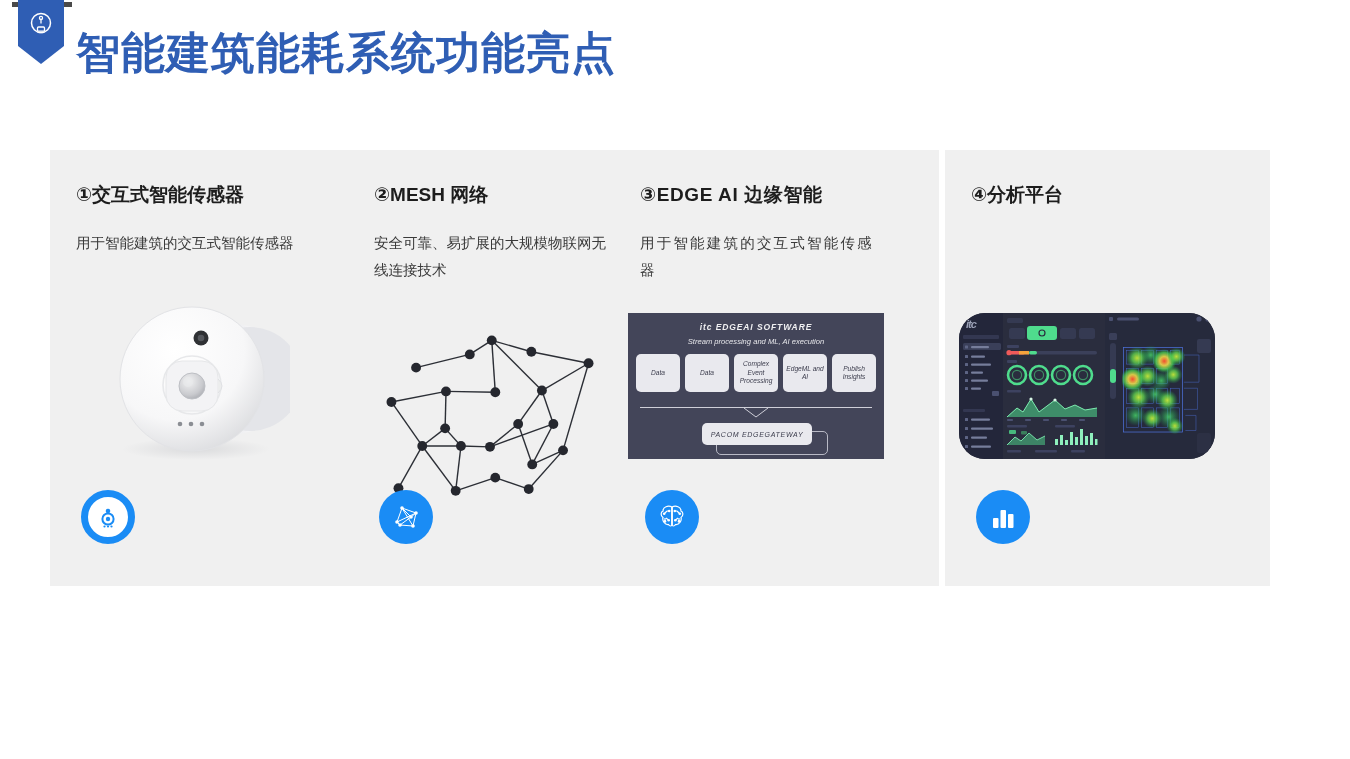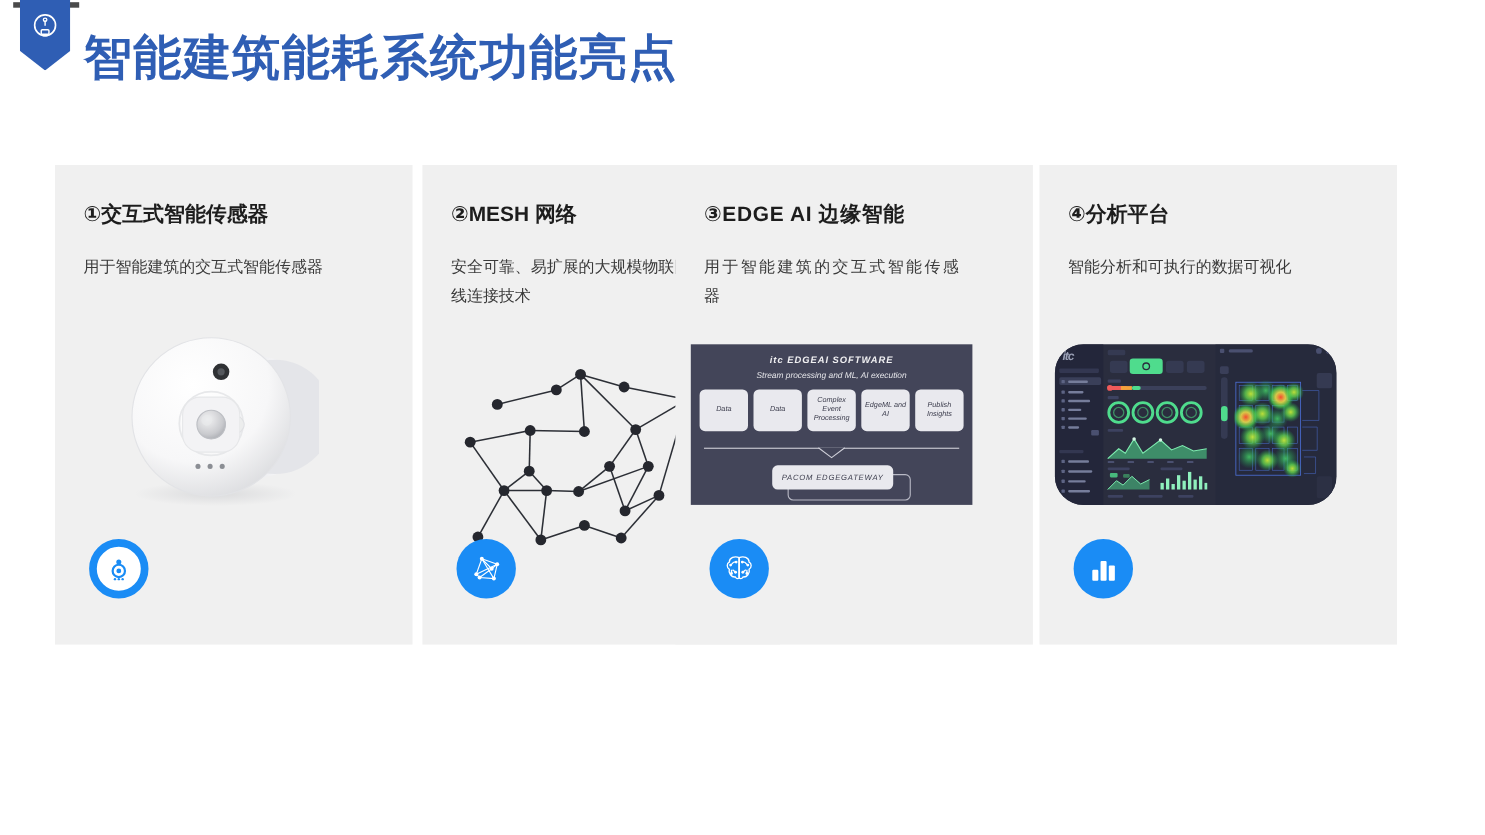--- a/index.html
+++ b/index.html
@@ -61,21 +61,21 @@
   }
   .card {
     position: absolute;
     top: 0;
     width: 285px;
     height: 436px;
     background: #f0f0f0;
     padding-left: 40px;
   }
   .card.c0 { left: 50px; }
-  .card.c1 { left: 348px; margin-left: 36px; }
+  .card.c1 { left: 348px; }
   .card.c2 { left: 614px; }
   .card.c3 { left: 945px; }
 
   .card-title {
     position: absolute;
     left: 26px; top: 32px;
     font-size: 19px;
     font-weight: bold;
     color: #1d1d1d;
     white-space: nowrap;
@@ -441,21 +441,20 @@
             <circle cx="19.8" cy="11" r="1.3"></circle>
           <circle cx="20.3" cy="20.2" r="1.3"></circle>
             <circle cx="24" cy="21.4" r="1.3"></circle>
         </g>
       </svg>
     </div>
   </div>
 
   <div class="card c3">
     <div class="card-title">④分析平台</div>
-    <div class="card-desc">智能分析和可执行的数据可视化</div>
 
     <div class="card-visual">
       <div class="dash">
         <div class="dash-side"></div>
         <div class="dash-logo">itc</div>
         <svg width="256" height="146" viewBox="0 0 256 146" style="position:absolute;left:0;top:0" aria-hidden="true">
 
           <rect x="4" y="22" width="36" height="4" rx="1" fill="#333751"></rect>
           <rect x="4" y="30" width="38" height="7" rx="1.5" fill="#3a3f59"></rect>
           <g fill="#5d6484">

